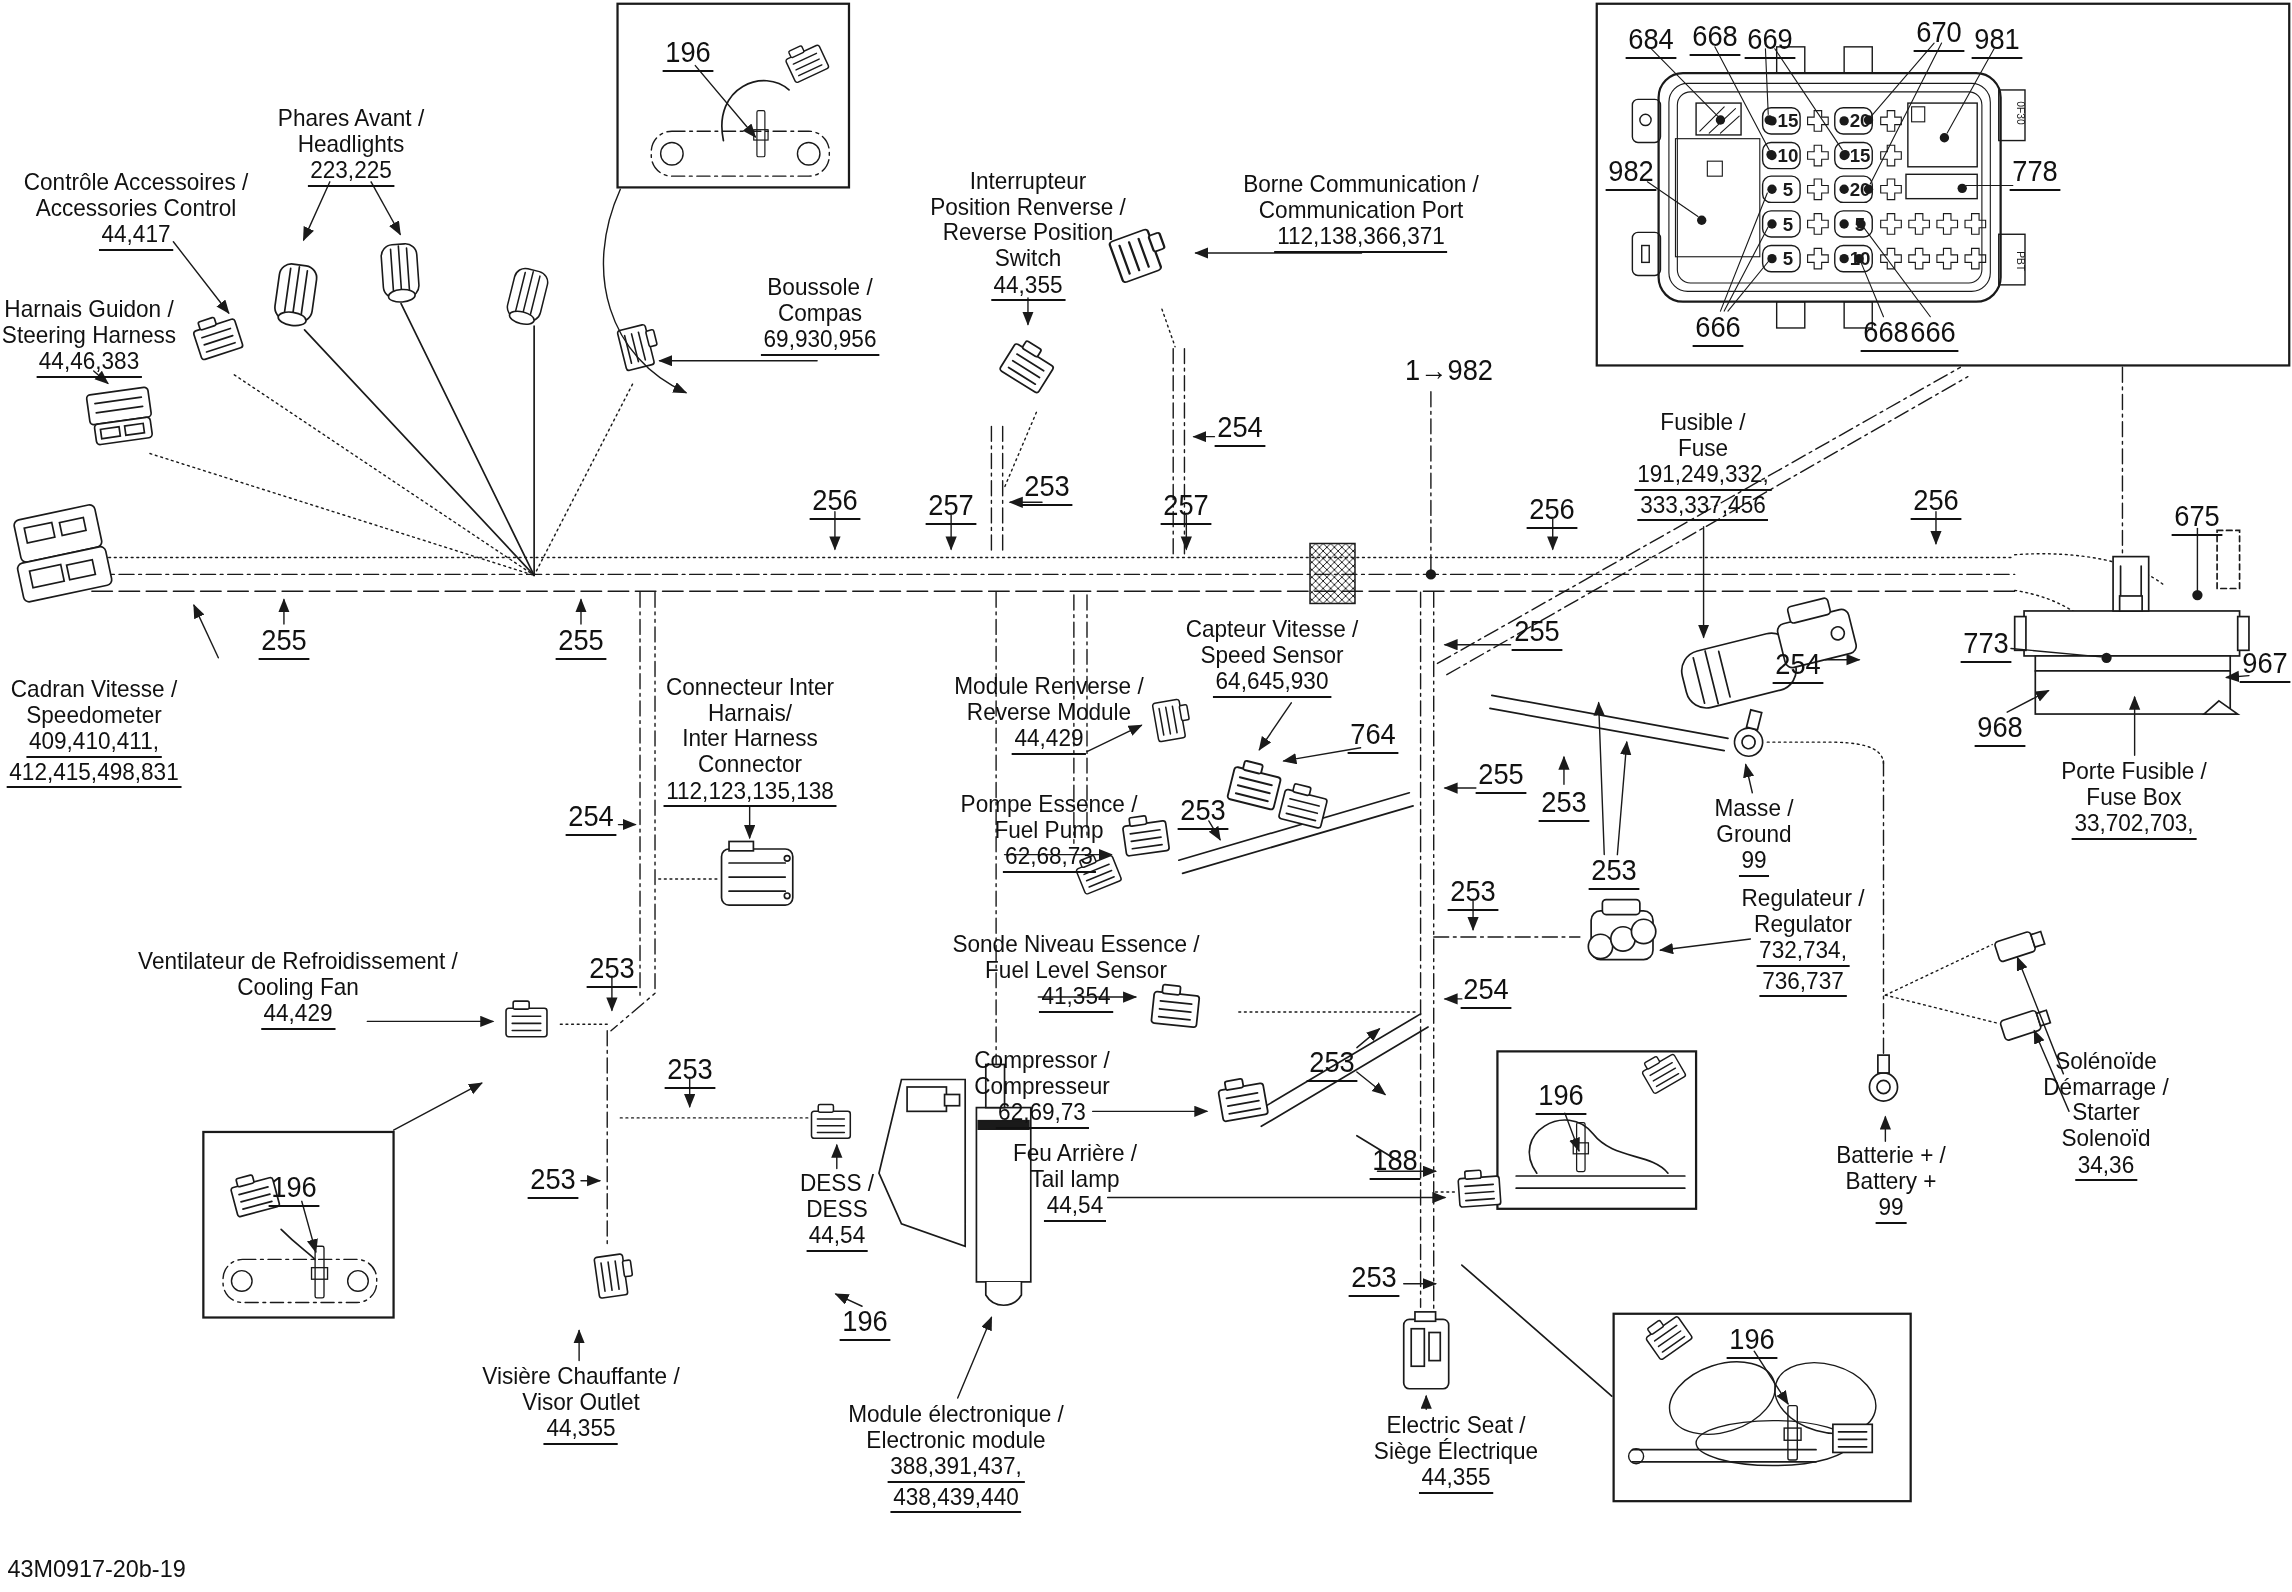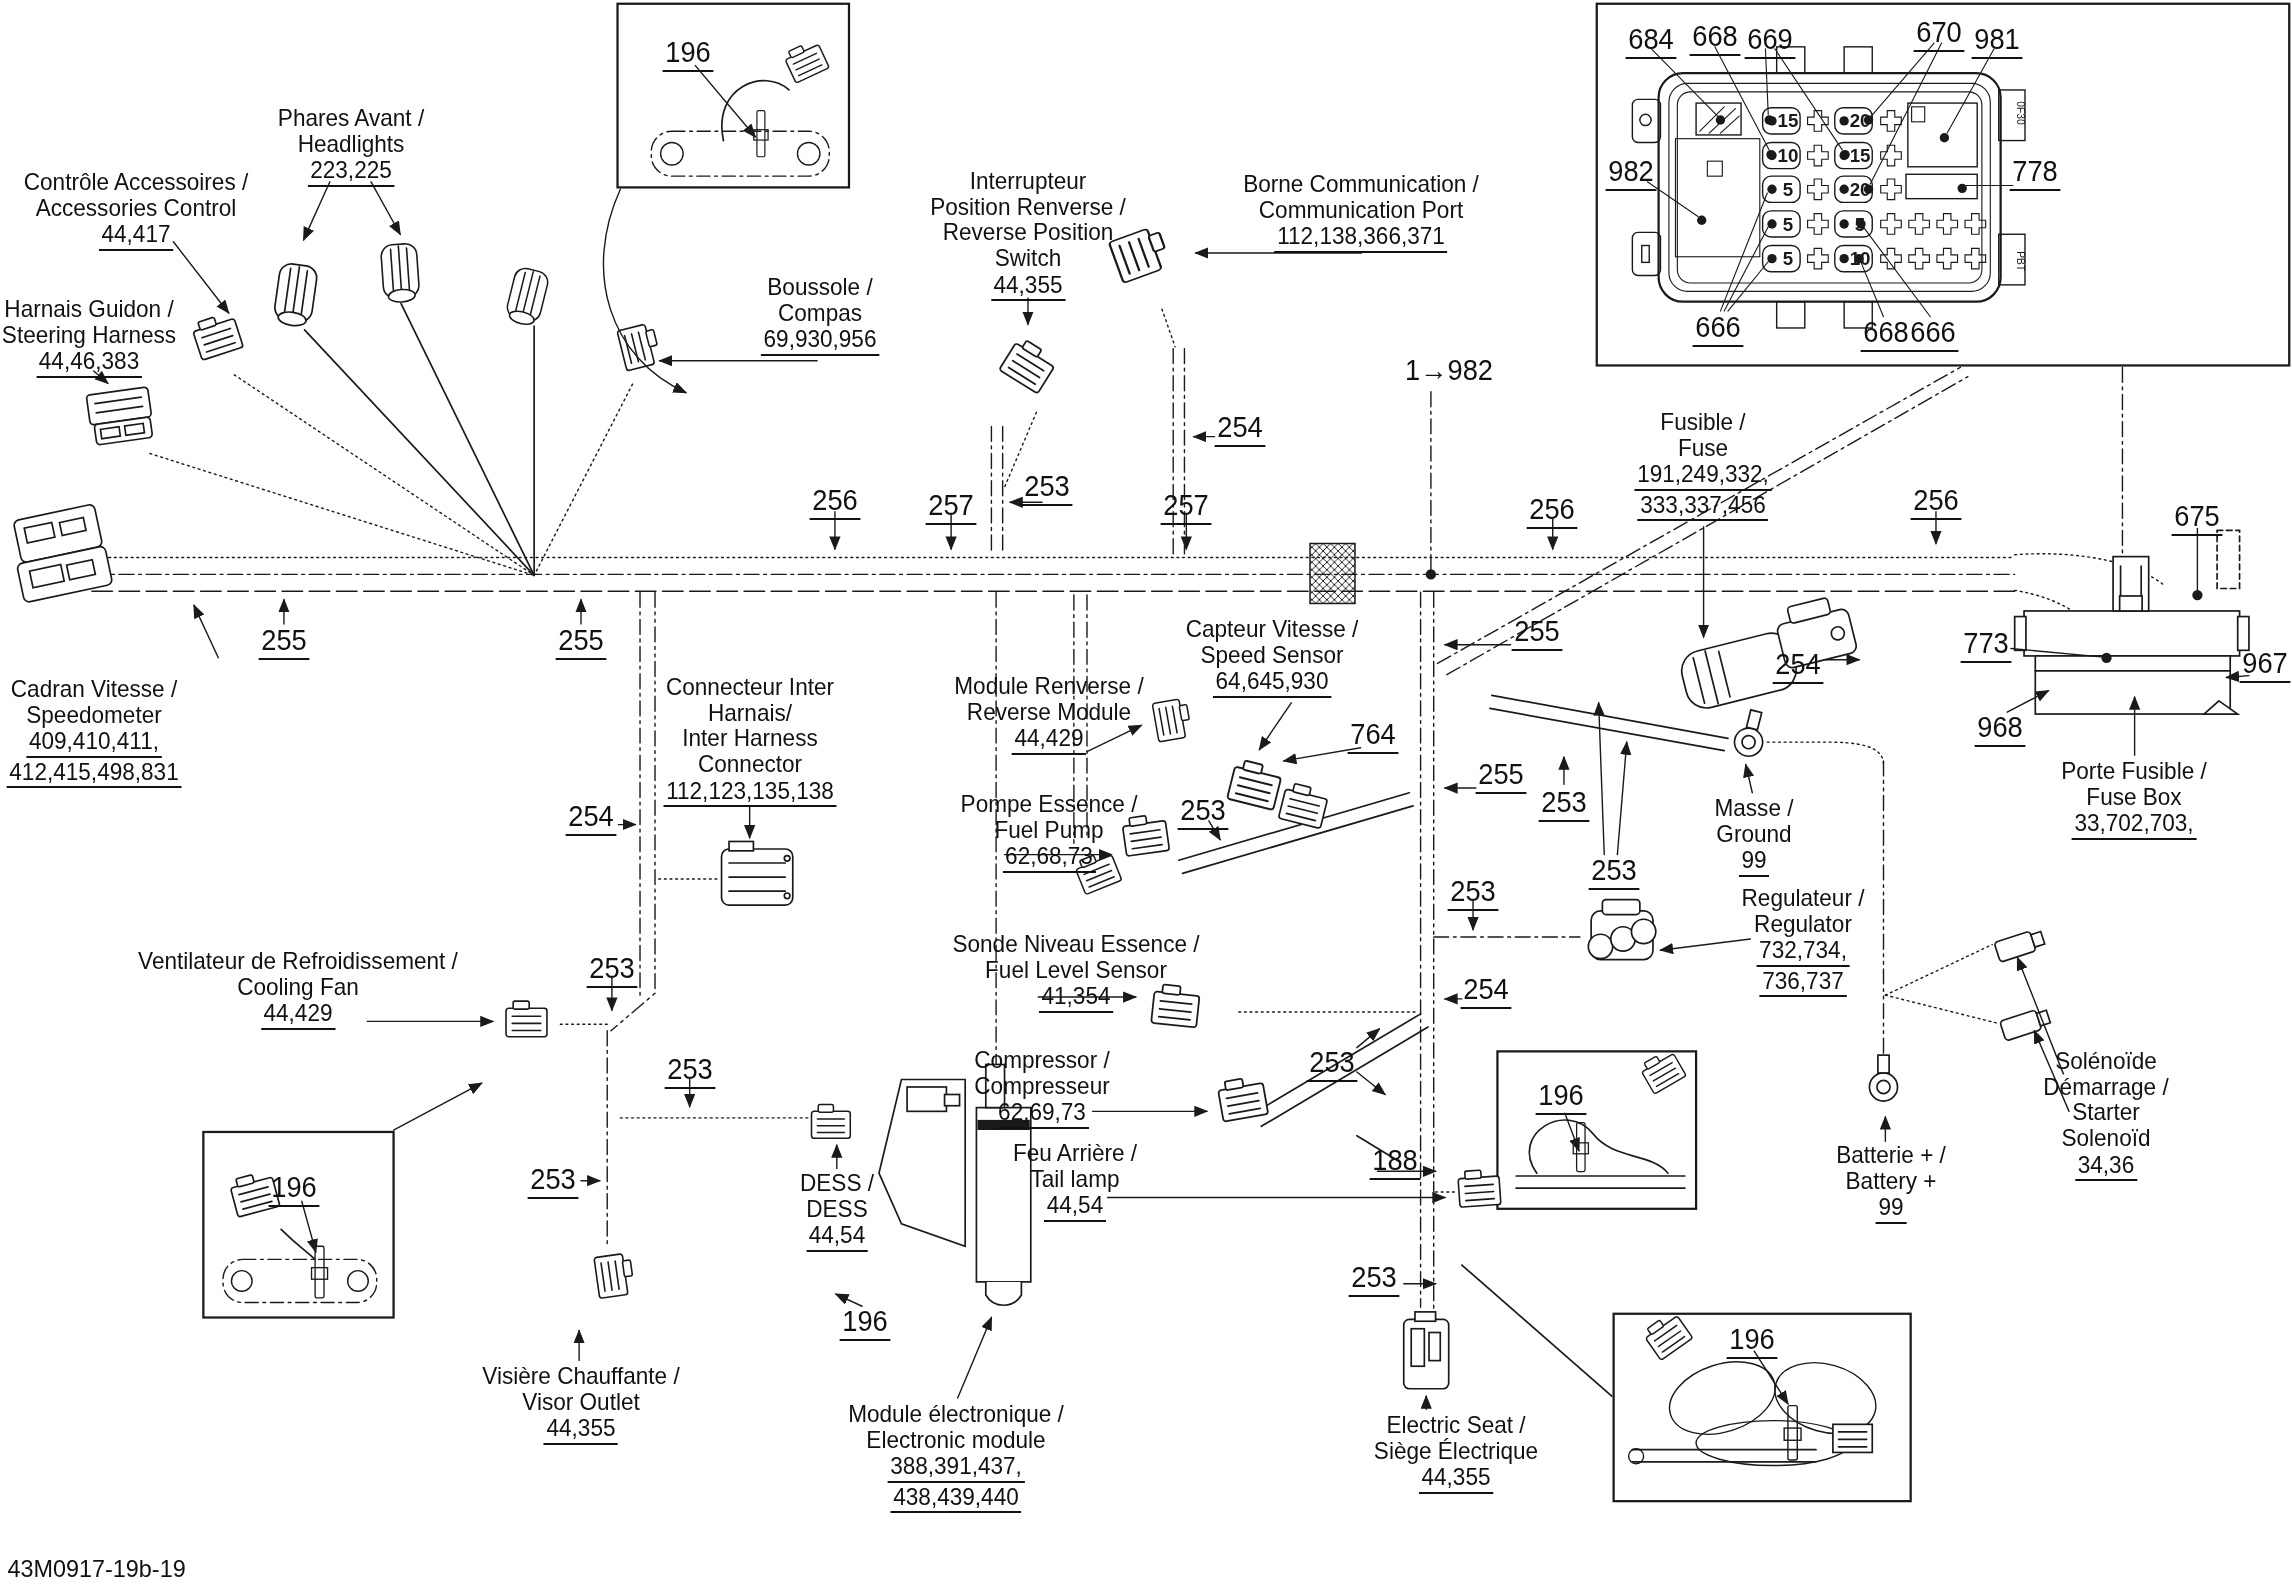--- a/index.html
+++ b/index.html
@@ -639,16 +639,16 @@
       <div class="callout n" style="left: 1651px; top: 22.5px;"><div class="num"><span>684</span></div></div>
       <div class="callout n" style="left: 1715px; top: 19.7px;"><div class="num"><span>668</span></div></div>
       <div class="callout n" style="left: 1770px; top: 22.5px;"><div class="num"><span>669</span></div></div>
       <div class="callout n" style="left: 1939px; top: 16px;"><div class="num"><span>670</span></div></div>
       <div class="callout n" style="left: 1997px; top: 22.5px;"><div class="num"><span>981</span></div></div>
       <div class="callout n" style="left: 1631px; top: 155px;"><div class="num"><span>982</span></div></div>
       <div class="callout n" style="left: 2035px; top: 155px;"><div class="num"><span>778</span></div></div>
       <div class="callout n" style="left: 1718px; top: 311px;"><div class="num"><span>666</span></div></div>
       <div class="callout n" style="left: 1886px; top: 316px;"><div class="num"><span>668</span></div></div>
       <div class="callout n" style="left: 1933px; top: 316px;"><div class="num"><span>666</span></div></div>
-      <div class="callout doc" style="left: 7.5px; top: 1557px;"><div class="nm">43M0917-19b-19</div></div>
+      <div class="callout doc" style="left: 7.5px; top: 1557px;"><div class="nm">43M0917-20b-19</div></div>
     </div>
 </div>
 
 
 </body></html>

